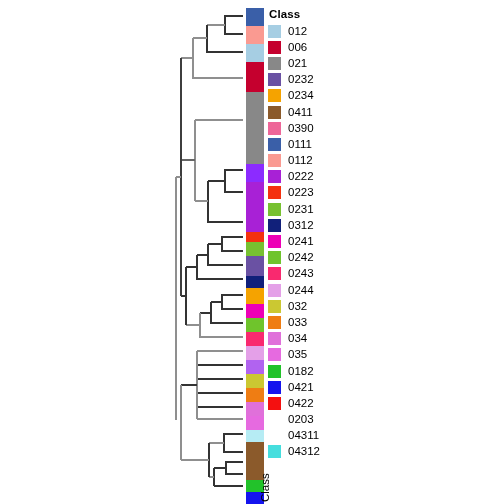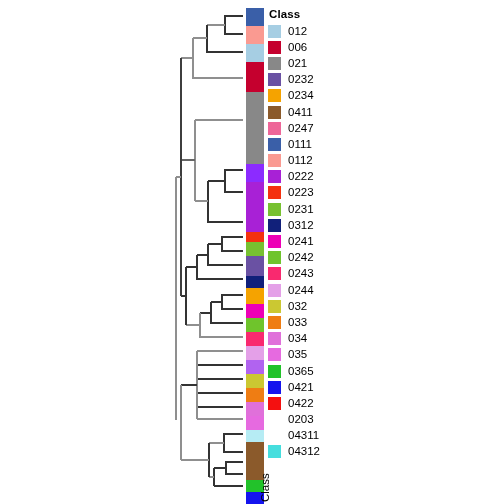--- a/index.html
+++ b/index.html
@@ -571,21 +571,21 @@
         <div class="legend-row">
           <span class="legend-swatch" style="background: rgb(245, 163, 0);"></span>
           <span class="legend-label">0234</span>
         </div>
         <div class="legend-row">
           <span class="legend-swatch" style="background: rgb(139, 90, 43);"></span>
           <span class="legend-label">0411</span>
         </div>
         <div class="legend-row">
           <span class="legend-swatch" style="background: rgb(238, 102, 153);"></span>
-          <span class="legend-label">0247</span>
+          <span class="legend-label">0390</span>
         </div>
         <div class="legend-row">
           <span class="legend-swatch" style="background: rgb(58, 95, 168);"></span>
           <span class="legend-label">0111</span>
         </div>
         <div class="legend-row">
           <span class="legend-swatch" style="background: rgb(250, 154, 145);"></span>
           <span class="legend-label">0112</span>
         </div>
         <div class="legend-row">
@@ -631,21 +631,21 @@
         <div class="legend-row">
           <span class="legend-swatch" style="background: rgb(224, 112, 218);"></span>
           <span class="legend-label">034</span>
         </div>
         <div class="legend-row">
           <span class="legend-swatch" style="background: rgb(230, 106, 224);"></span>
           <span class="legend-label">035</span>
         </div>
         <div class="legend-row">
           <span class="legend-swatch" style="background: rgb(34, 194, 42);"></span>
-          <span class="legend-label">0365</span>
+          <span class="legend-label">0182</span>
         </div>
         <div class="legend-row">
           <span class="legend-swatch" style="background: rgb(20, 20, 238);"></span>
           <span class="legend-label">0421</span>
         </div>
         <div class="legend-row">
           <span class="legend-swatch" style="background: rgb(244, 16, 16);"></span>
           <span class="legend-label">0422</span>
         </div>
         <div class="legend-row">

